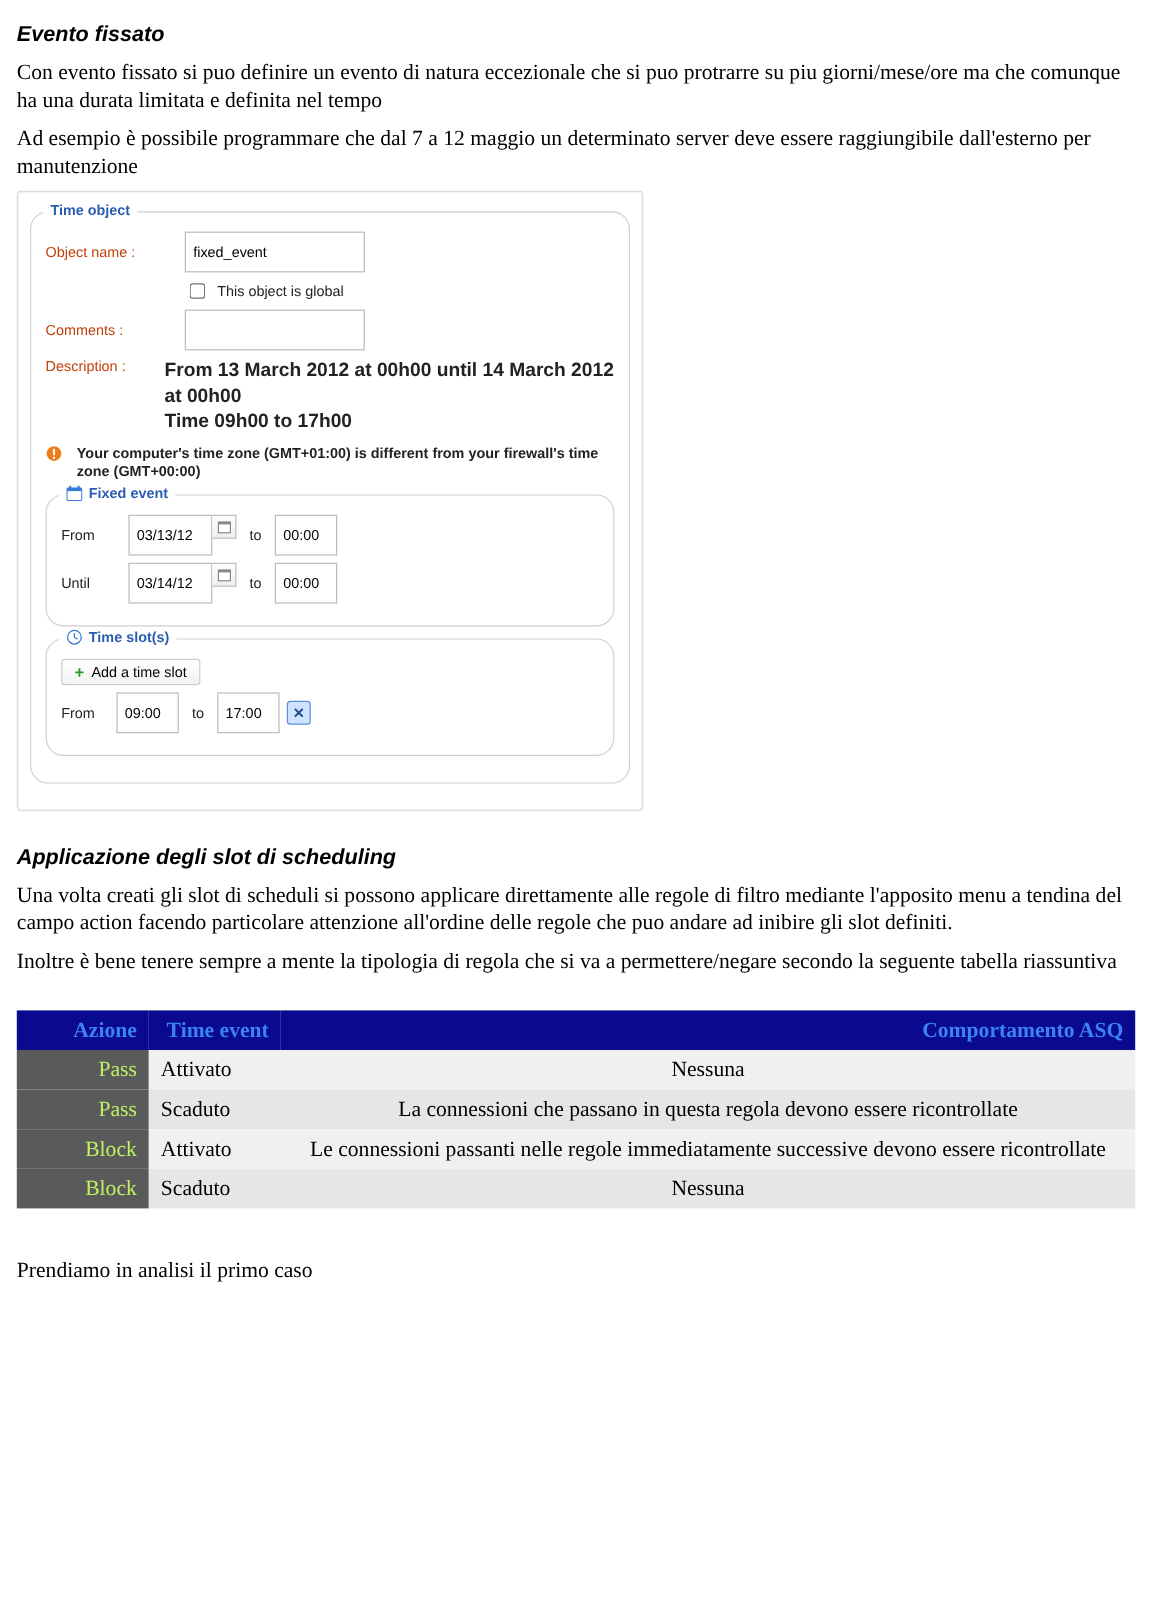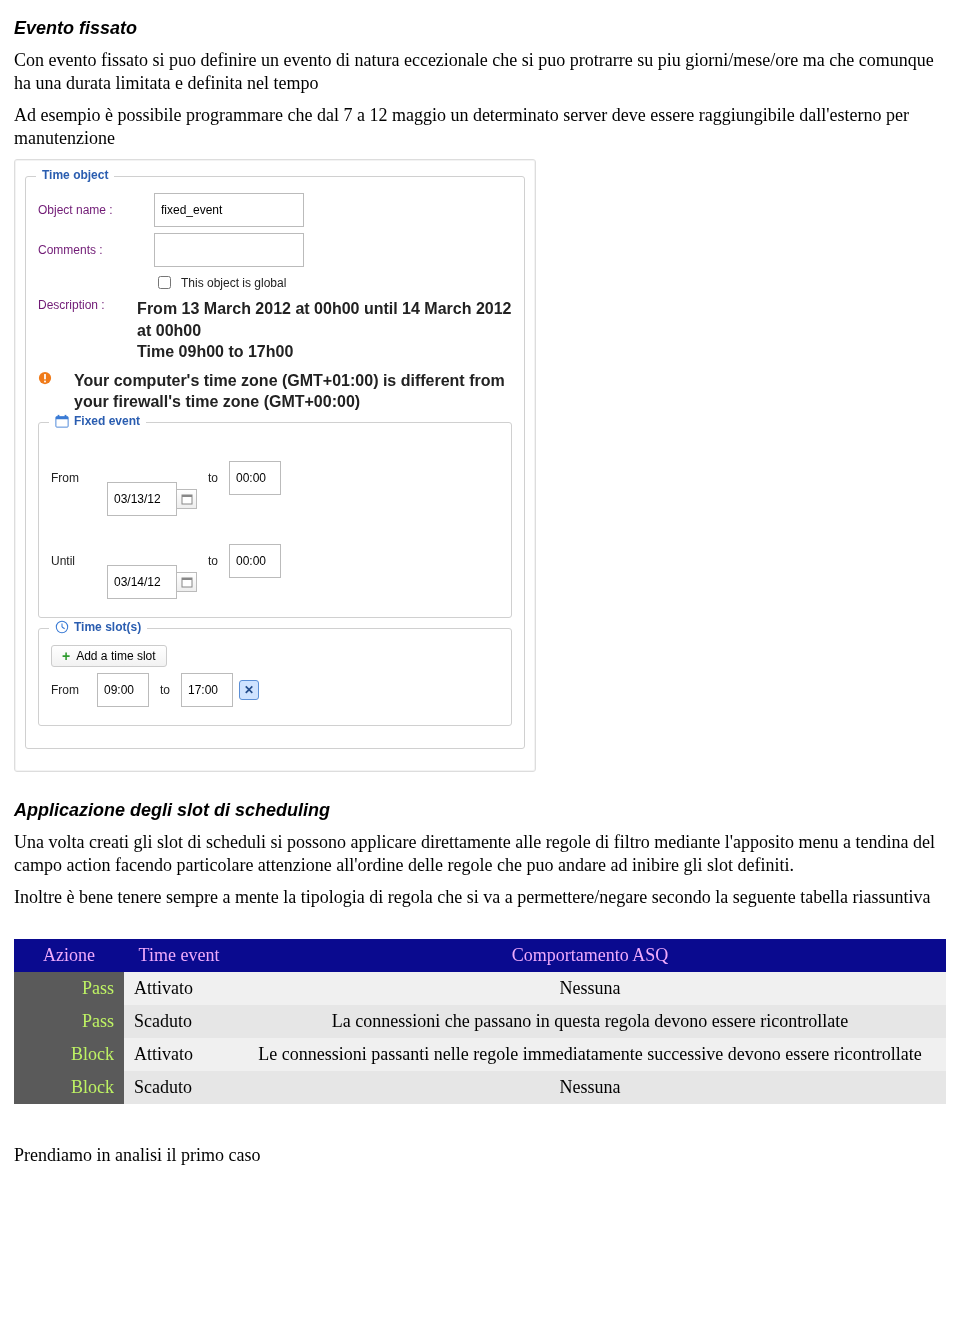--- a/index.html
+++ b/index.html
@@ -32,72 +32,72 @@
     font-size: 12px;
     color: #222;
     background: #fff;
     border: 1px solid #ddd;
     border-radius: 3px;
     padding: 6px 10px 12px 10px;
     box-shadow: 0 0 0 1px #f3f3f3 inset;
   }
   .fieldset {
     border: 1px solid #d0d0d0;
-    border-radius: 3px;
+    border-radius: 15px;
     padding: 10px 12px 12px 12px;
     margin: 10px 0;
     position: relative;
   }
   .legend {
     position: absolute;
     top: -9px;
     left: 10px;
     background: #fff;
     padding: 0 6px;
     color: #2a5db0;
     font-weight: bold;
     font-size: 12px;
     display: flex;
     align-items: center;
     gap: 5px;
   }
   .legend .icon-svg { width: 14px; height: 14px; }
   .row { display: flex; align-items: center; margin: 6px 0; gap: 6px; }
-  .lbl { width: 110px; color: #701a75; }
+  .lbl { width: 110px; color: #c2410c; }
   .txt-input {
     border: 1px solid #bbb;
     background: #fff;
     padding: 16px 6px;
     font-size: 12px;
     height: 20px;
     box-sizing: border-box;
   }
   .w140 { width: 150px; }
   .w70 { width: 70px; }
   .w50 { width: 52px; }
-  .date-wrap { display: inline-flex; align-items: center; margin-top: 43px; }
+  .date-wrap { display: inline-flex; align-items: flex-start; }
   .date-btn {
     border: 1px solid #bbb;
     border-left: none;
     width: 20px;
     height: 20px;
     background: linear-gradient(#fff,#eee);
     display: flex;
     align-items: center;
     justify-content: center;
     box-sizing: border-box;
   }
   .cal-icon { width: 12px; height: 12px; }
   .chk { margin-right: 4px; }
   .warn-row {
     display: flex;
-    gap: 22px;
+    gap: 12px;
     align-items: flex-start;
     font-weight: bold;
-    font-size: 16px;
+    font-size: 12px;
     color: #222;
     margin: 8px 0 4px 0;
     line-height: 1.3;
   }
   .warn-icon {
     width: 14px; height: 14px; flex: 0 0 14px;
   }
   .desc-block {
     font-weight: bold;
     font-size: 16px;
@@ -137,23 +137,23 @@
     border-collapse: collapse;
     width: 100%;
     margin: 30px 0 24px 0;
     font-size: 18px;
   }
   table.summary th, table.summary td {
     padding: 6px 10px;
   }
   table.summary thead th {
     background: #0a0a8f;
-    color: #f0abfc;
-    font-weight: normal;
-    text-align: center;
+    color: #3b82f6;
+    font-weight: bold;
+    text-align: right;
   }
   table.summary thead th:nth-child(1),
   table.summary thead th:nth-child(2) { width: 90px; }
   table.summary tbody td:nth-child(1) {
     background: #5a5a5a;
     color: #bef264;
     text-align: right;
   }
   table.summary tbody td:nth-child(2) {
     background: #f0f0f0;
@@ -178,27 +178,27 @@
 <div class="panel">
   <div class="fieldset">
     <div class="legend">
       <span>Time object</span>
     </div>
 
     <div class="row">
       <span class="lbl">Object name :</span>
       <input class="txt-input w140" type="text" value="fixed_event" style="">
     </div>
+    <div class="row" style="margin-left:116px;">
+      <input type="checkbox" class="chk" style="">
+      <span>This object is global</span>
+    </div>
     <div class="row">
       <span class="lbl">Comments :</span>
       <input class="txt-input w140" type="text" value="" style="">
-    </div>
-    <div class="row" style="margin-left:116px;">
-      <input type="checkbox" class="chk" style="">
-      <span>This object is global</span>
     </div>
     <div class="row" style="align-items:flex-start;">
       <span class="lbl">Description :</span>
       <div class="desc-block">
         <div>From 13 March 2012 at 00h00 until 14 March 2012 at 00h00</div>
         <div>Time 09h00 to 17h00</div>
       </div>
     </div>
 
     <div class="warn-row">

